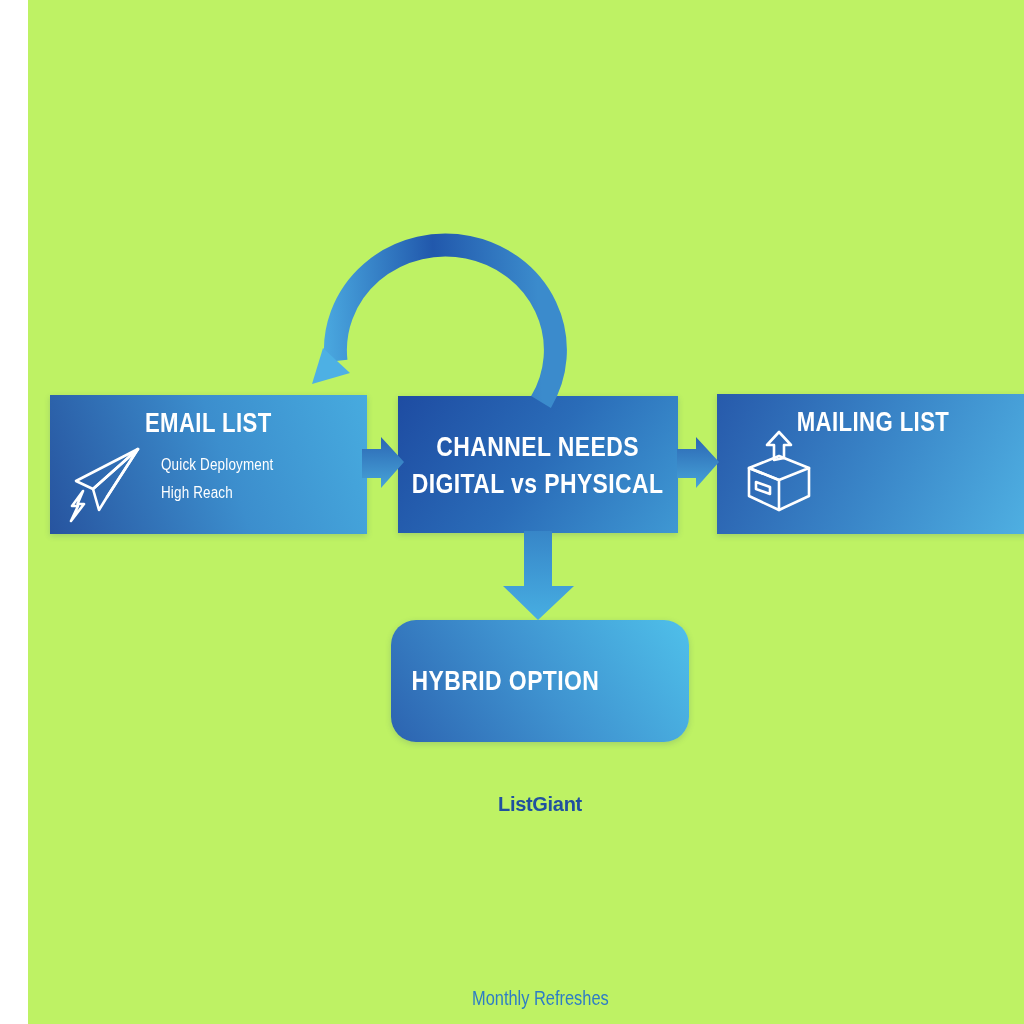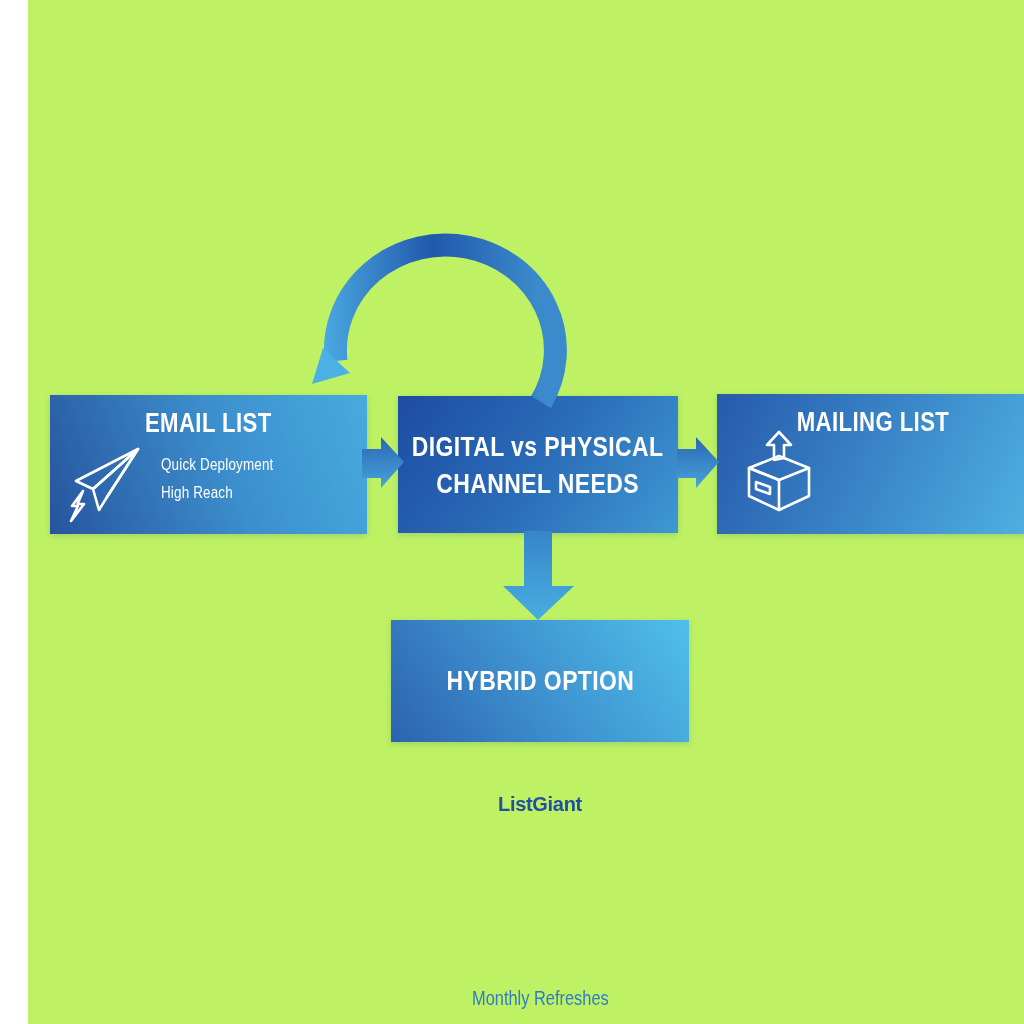--- a/index.html
+++ b/index.html
@@ -26,21 +26,21 @@
     background:linear-gradient(125deg,#1e4ca2 0%,#2a6cb8 50%,#3f98d3 100%);
     display:flex;flex-direction:column;align-items:center;justify-content:center;
   }
   .box-mailing{
     left:689px;top:394px;width:311px;height:140px;
     background:linear-gradient(115deg,#275aab 0%,#3a86c8 52%,#4fb0e2 100%);
   }
   .box-hybrid{
     left:363px;top:620px;width:298px;height:122px;
     background:linear-gradient(55deg,#2c63b0 0%,#3f93d0 50%,#4fc0ea 100%);
-    display:flex;align-items:center;justify-content:center;
+    display:flex;align-items:center;justify-content:flex-start;border-radius:25px;
   }
 
   
   .cond{display:inline-block;transform:scaleX(0.82);transform-origin:center center;white-space:nowrap;}
   .cond-left{display:inline-block;transform:scaleX(0.84);transform-origin:left center;white-space:nowrap;}
 
   .side-title{
     position:absolute;top:13px;left:0;right:0;
     text-align:center;
     font-size:27px;font-weight:700;letter-spacing:0.5px;
@@ -99,24 +99,24 @@
       <span class="cond">EMAIL LIST</span>
     </div>
     <div class="side-subs">
       <span class="cond-left">Quick Deployment</span><br>
       <span class="cond-left">High Reach</span>
     </div>
   </div>
 
   <div class="box box-center">
     <div class="center-line">
-      <span class="cond">DIGITAL vs PHYSICAL</span>
+      <span class="cond">CHANNEL NEEDS</span>
     </div>
     <div class="center-line">
-      <span class="cond">CHANNEL NEEDS</span>
+      <span class="cond">DIGITAL vs PHYSICAL</span>
     </div>
   </div>
 
   <div class="box box-mailing">
     <span class="box-icon">
       <svg width="84" height="94" viewBox="0 0 84 94" fill="none" stroke="#ffffff" stroke-width="2.6" stroke-linejoin="round" stroke-linecap="round">
         <path d="M13 40 L43 28 L73 40 L43 52 Z"></path>
         <path d="M13 40 L13 68 L43 82 L43 52 Z"></path>
         <path d="M73 40 L73 68 L43 82"></path>
         <path d="M20 54 L34 59 L34 66 L20 61 Z"></path>

